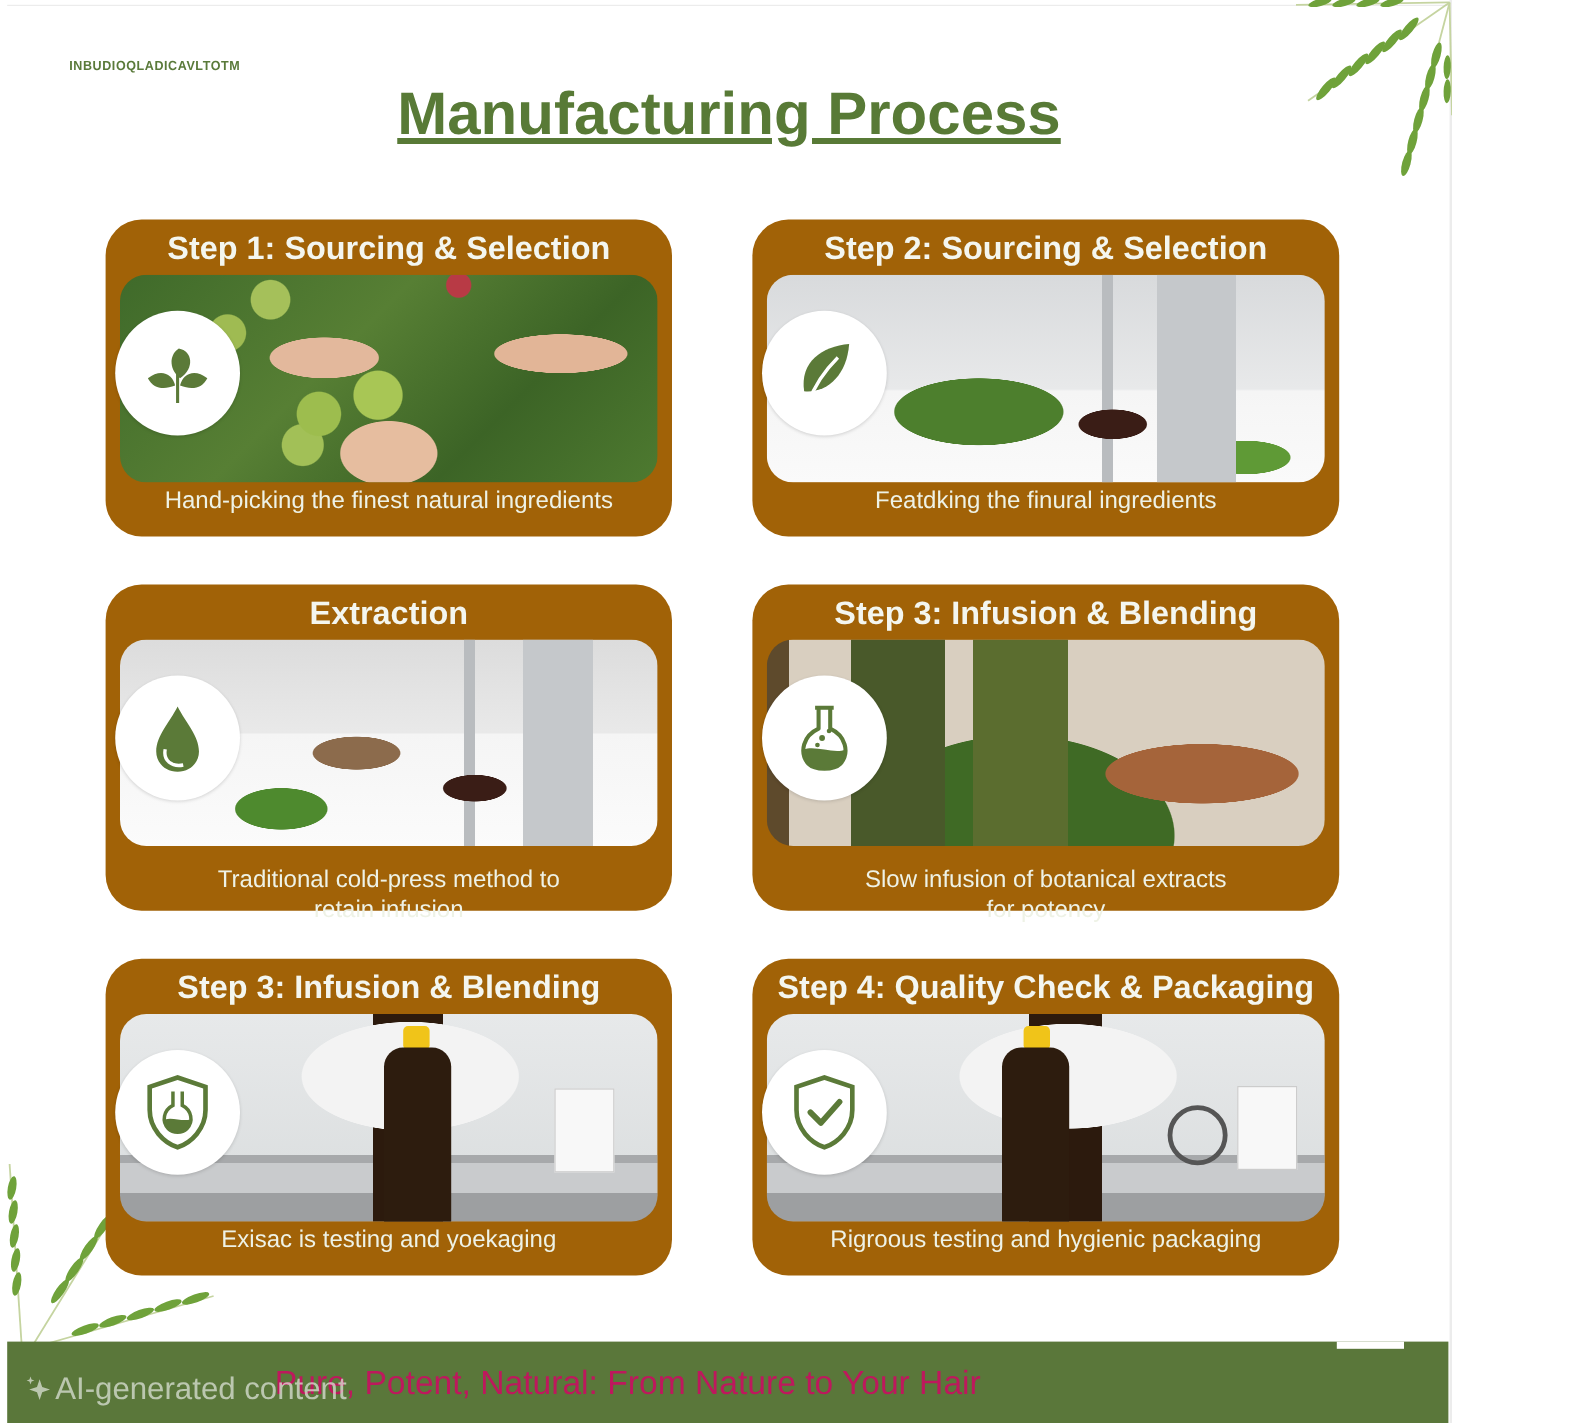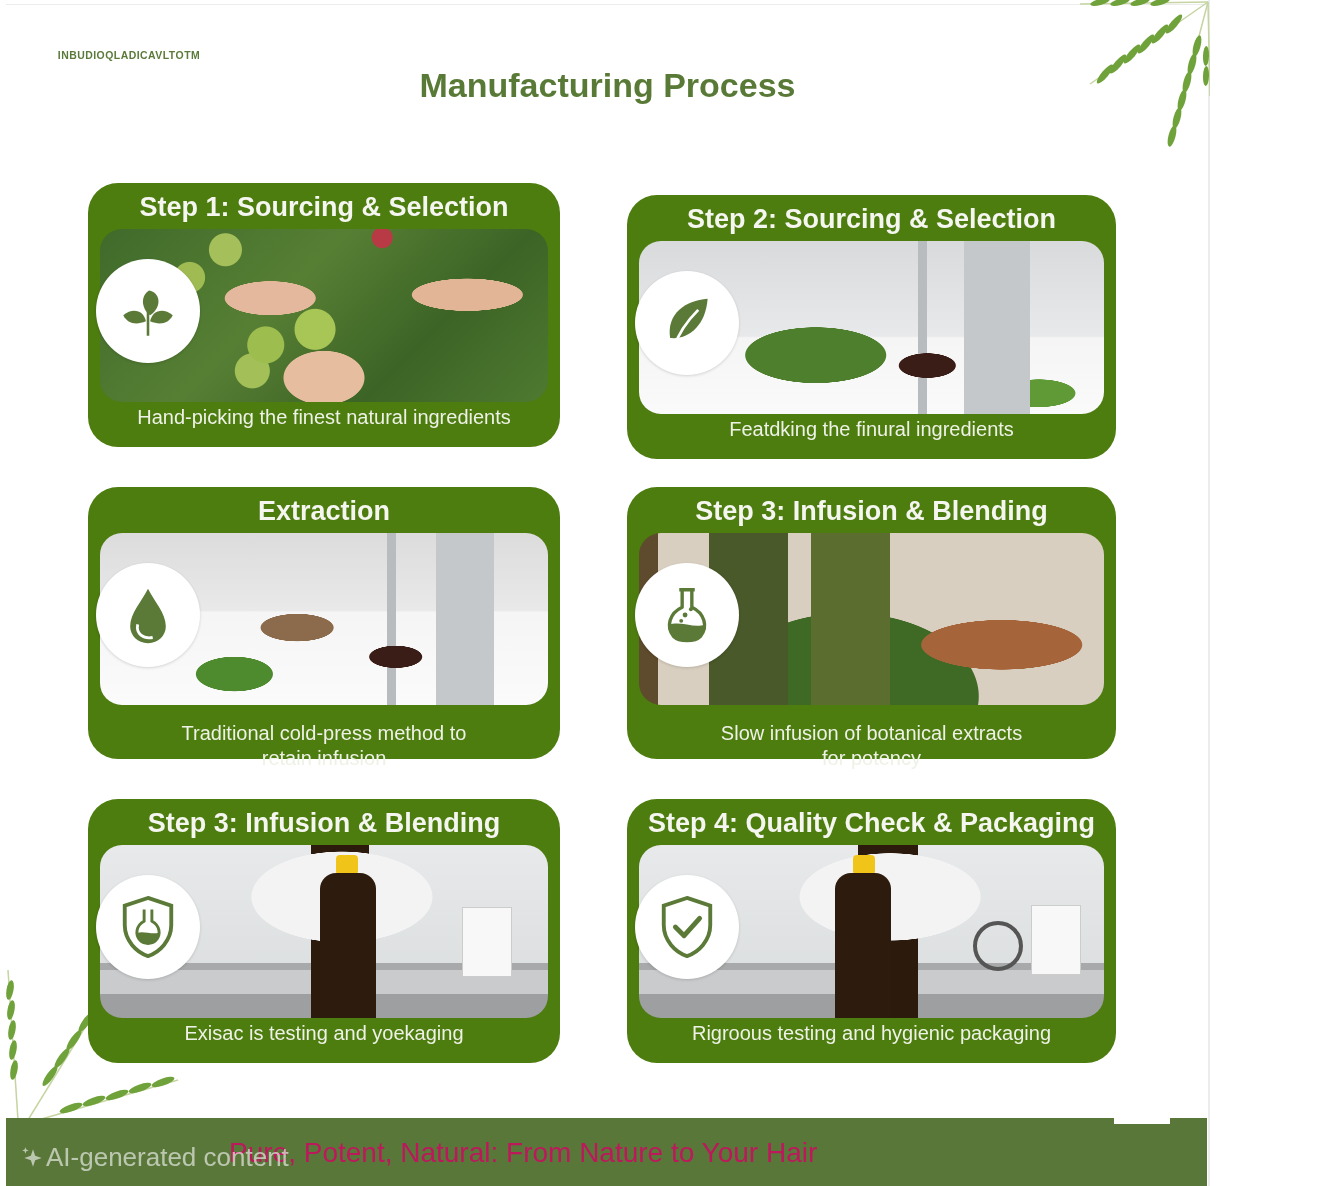--- a/index.html
+++ b/index.html
@@ -11,29 +11,29 @@
     background: #ffffff; border-top: 1px solid #ececec; overflow: hidden;
   }
   .poster-edge { position: absolute; left: 1208px; top: 0; width: 2px; height: 1186px; background: #ececec; }
 
   .brand-mark {
     position: absolute; left: 48px; top: 44px; font-size: 11px; letter-spacing: 0.5px;
     color: #5a7a3a; font-weight: bold; transform: scaleX(0.95); white-space: nowrap;
   }
   .page-title {
     position: absolute; left: 0; width: 1215px; top: 66px; text-align: center;
-    font-size: 34px; font-weight: bold; color: #587a36;
+    font-size: 50px; font-weight: bold; color: #587a36; text-decoration: underline;
   }
 
   .fern { position: absolute; }
   .fern-top { left: 1060px; top: -4px; width: 150px; height: 160px; }
   .fern-bottom { left: -2px; top: 960px; width: 200px; height: 160px; }
 
   .card {
-    position: absolute; width: 472px; height: 264px; background: #4d7c0f;
+    position: absolute; width: 472px; height: 264px; background: #a16207;
     border-radius: 30px;
   }
   .card-title {
     position: absolute; left: 0; right: 0; top: 6px; height: 36px; line-height: 36px;
     text-align: center; color: #f4f6ef; font-size: 27px; font-weight: bold; white-space: nowrap;
   }
   .card-photo {
     position: absolute; left: 12px; right: 12px; top: 46px; height: 173px;
     border-radius: 22px; overflow: hidden;
   }
@@ -187,21 +187,21 @@
     <svg width="66" height="66" viewBox="0 0 64 64">
       <path d="M33 12 C44 14 46 28 34 36 C26 30 24 18 33 12Z" fill="#5b7a38"></path>
       <path d="M8 36 C18 28 28 32 30 42 C20 46 12 44 8 36Z" fill="#5b7a38"></path>
       <path d="M56 36 C46 28 36 32 34 42 C44 46 52 44 56 36Z" fill="#5b7a38"></path>
       <path d="M32 56 L32 30" stroke="#5b7a38" stroke-width="2.5"></path>
     </svg>
   </div>
   <div class="card-caption">Hand-picking the finest natural ingredients</div>
 </div>
 
-<div class="card" style="left:627px; top:195px; width:489px;">
+<div class="card" style="left:627px; top:183px; width:489px;">
   <div class="card-title">Step 2: Sourcing &amp; Selection</div>
   <div class="card-photo scene-press-white"></div>
   <div class="icon-circle" style="left:8px; top:76px;">
     <svg width="60" height="60" viewBox="0 0 64 64">
       <path d="M54 6 C30 8 10 22 14 48 C34 50 52 34 54 6Z" fill="#5b7a38"></path>
       <path d="M44 18 C34 28 24 40 18 58" stroke="#ffffff" stroke-width="3" fill="none"></path>
     </svg>
   </div>
   <div class="card-caption">Featdking the finural ingredients</div>
 </div>

